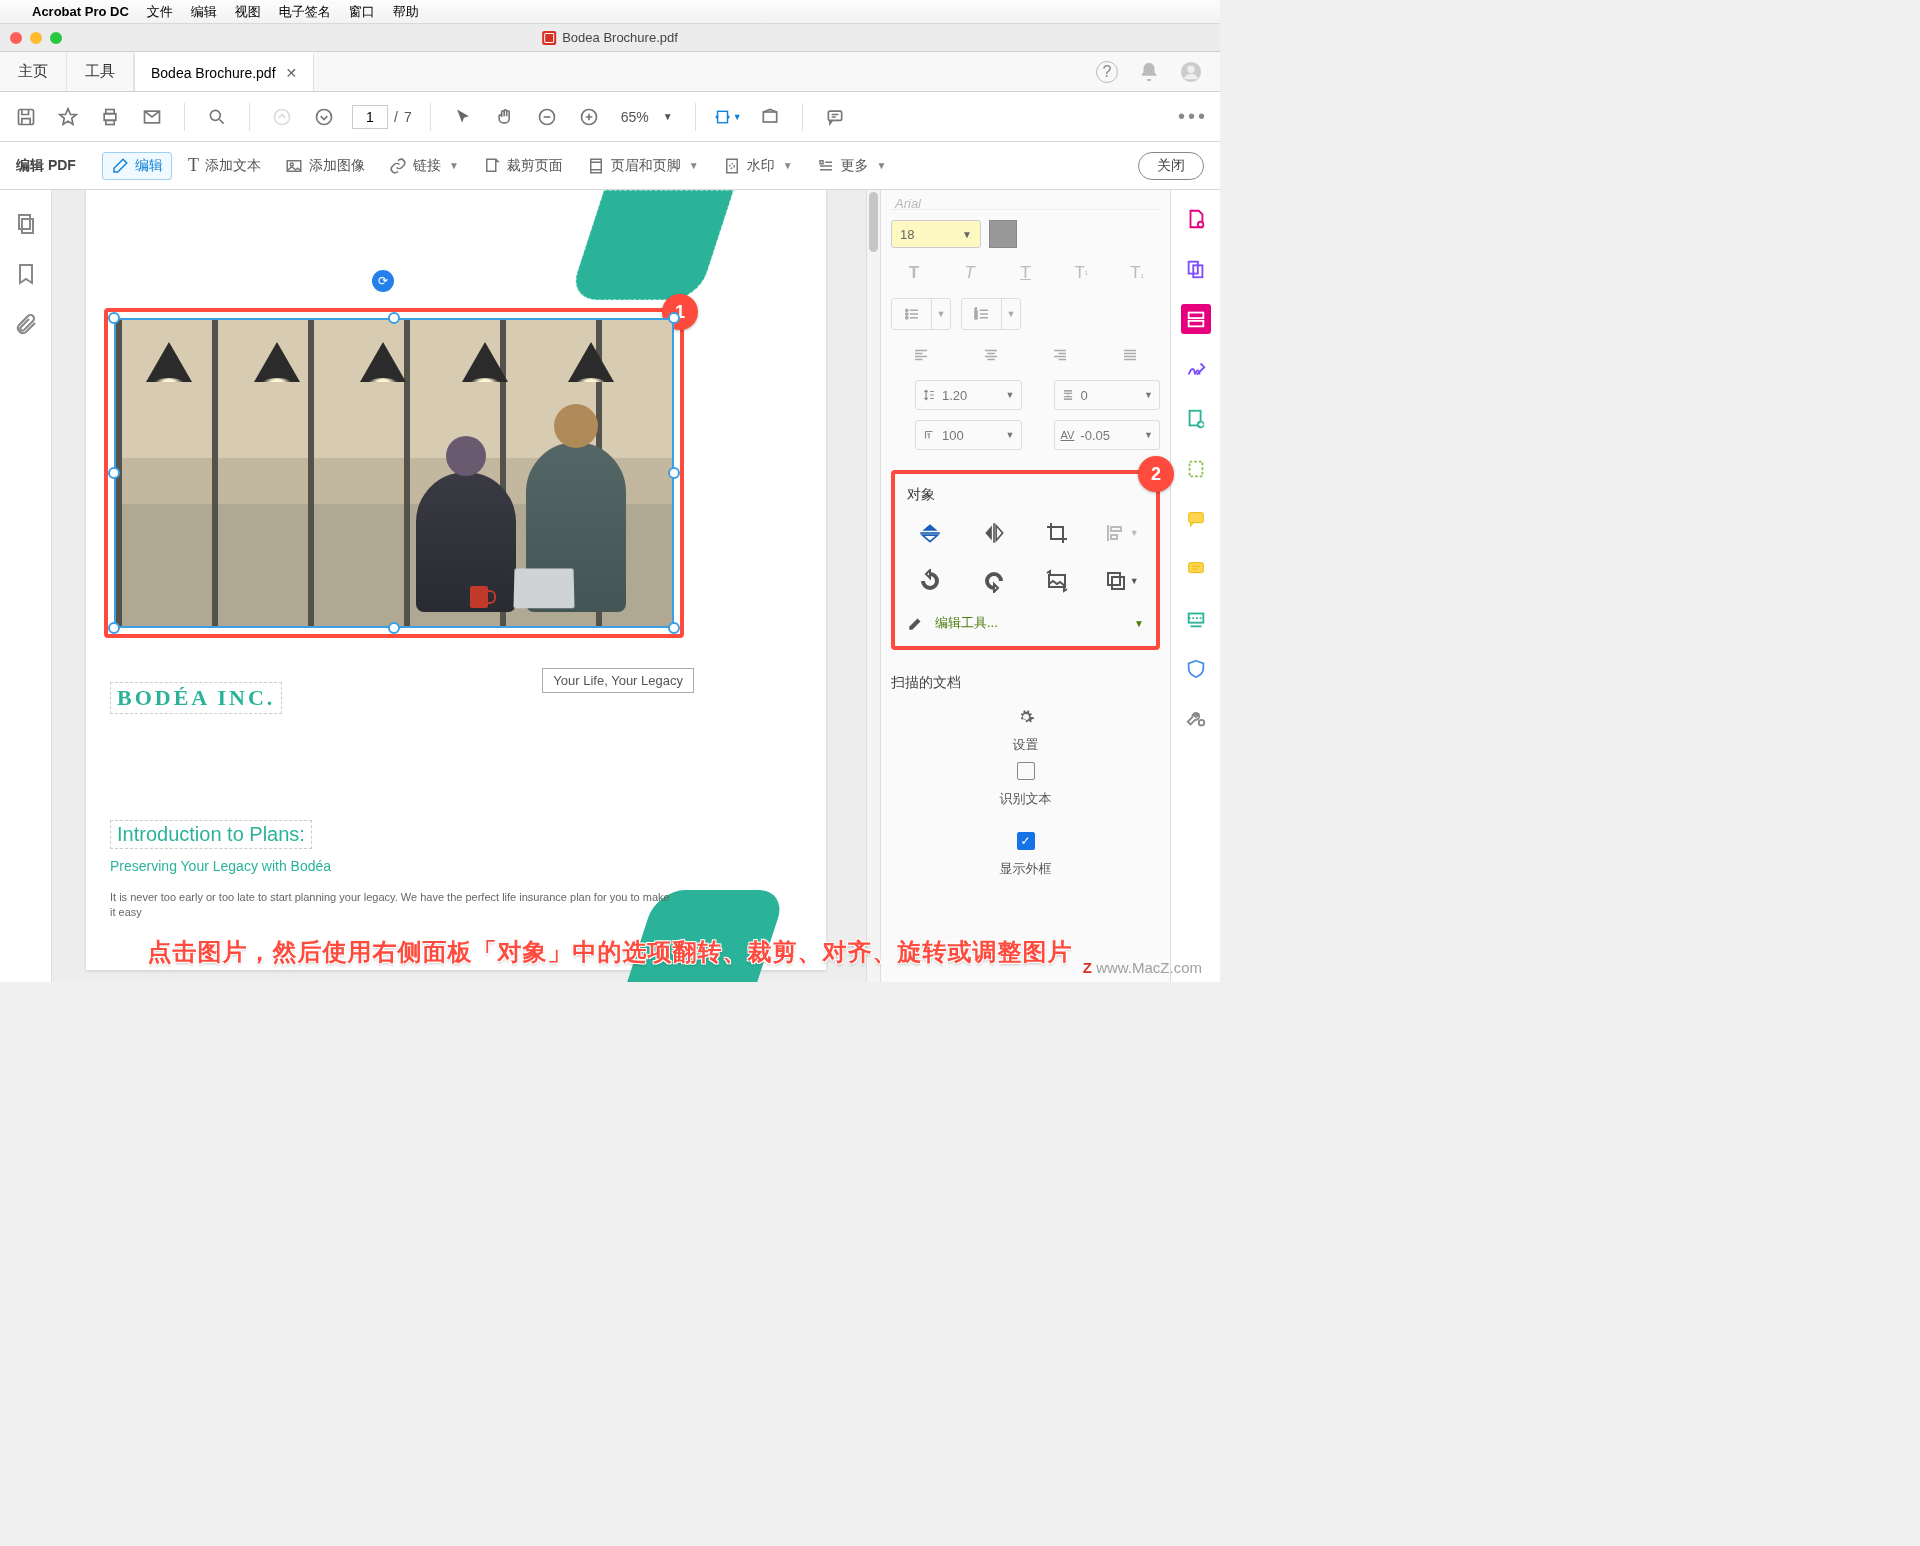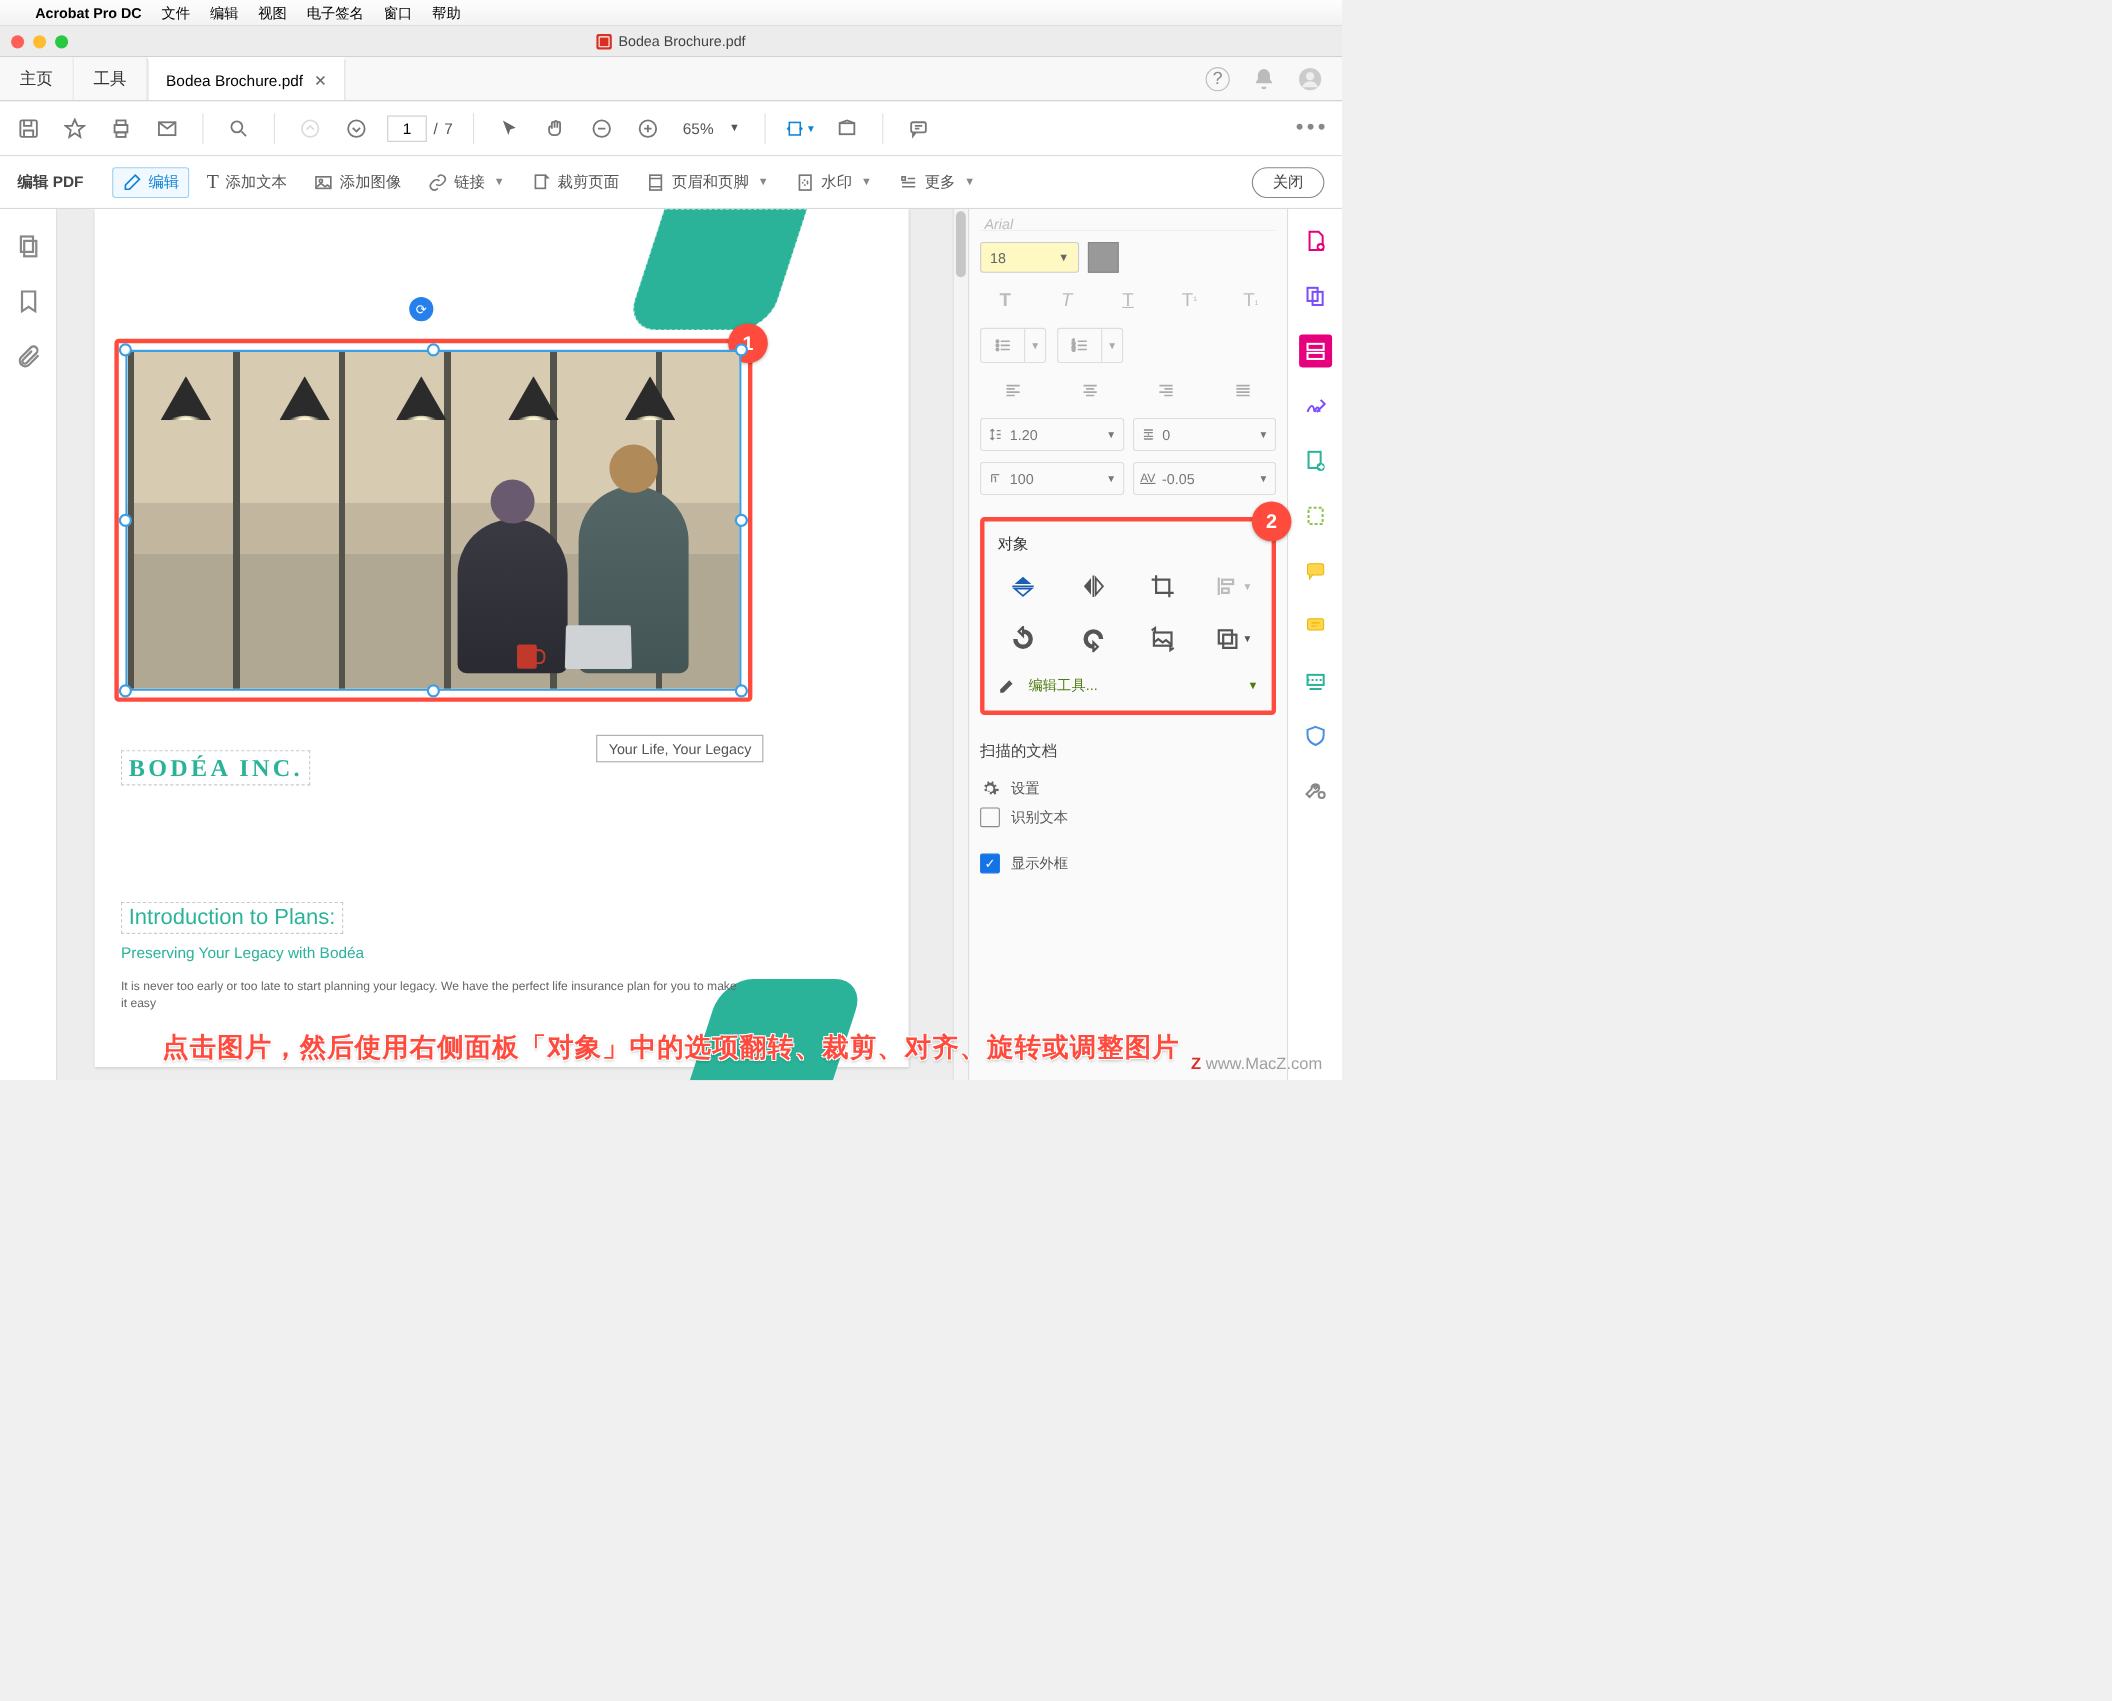--- a/index.html
+++ b/index.html
@@ -98,36 +98,36 @@
 .rightpanel { width:290px; background:#fafafa; border-left:1px solid #ddd; position:relative; padding:6px 10px 10px; font-size:13px; color:#444; display:flex; flex-direction:column; gap:10px;}
 .rowflex{display:flex; align-items:center; gap:8px;}
 .selbox { border:1px solid #ccc; background:#fef9c3; height:28px; display:flex; align-items:center; padding:0 8px; border-radius:3px; flex:1; justify-content:space-between; color:#666;}
 .selbox .car{font-size:10px;}
 .sw { width:28px; height:28px; background:#999; border:1px solid #888;}
 .fmtrow { display:flex; gap:10px;}
 .fbtn { flex:1; height:30px; border:1px solid transparent; display:flex; align-items:center; justify-content:center; color:#bbb; font-size:17px; background:#fafafa; cursor:pointer;}
 .splitbtn{ display:flex; border:1px solid #ddd; border-radius:3px; overflow:hidden;}
 .splitbtn .m{ width:40px; height:30px; display:flex; align-items:center; justify-content:center; border-right:1px solid #ddd; color:#aaa;}
 .splitbtn .c{ width:18px; display:flex; align-items:center; justify-content:center; font-size:9px; color:#aaa;}
-.spsel{ display:flex; align-items:center; border:1px solid #ddd; border-radius:3px; height:30px; padding:0 6px; gap:6px; flex:1; color:#777; font-size:13px;}
+.spsel{ display:flex; align-items:center; border:1px solid #ddd; border-radius:3px; height:30px; padding:0 6px; gap:6px; flex:1; color:#777; font-size:13px;margin-left:24px;}
 .spsel .car{font-size:9px; margin-left:auto;}
 
 .objpanel { border:4px solid #ff4b3e; border-radius:4px; padding:12px 12px 8px; position:relative; margin-top:10px;}
 .objpanel .hd{ font-size:14px; margin-bottom:12px; color:#333;}
 .objgrid { display:grid; grid-template-columns:repeat(4,1fr); gap:14px 18px; margin-bottom:10px;}
 .obtn { height:34px; display:flex; align-items:center; justify-content:center; cursor:pointer; color:#555;}
 .obtn.blue{color:#1a5fb4;}
 .obtn.d{color:#bbb;}
 .editrow { display:flex; align-items:center; gap:10px; padding:6px 0; color:#4d7c0f; cursor:pointer;}
 .editrow .car{margin-left:auto; font-size:10px;}
 .badge2 { position:absolute; right:-18px; top:-18px; width:36px; height:36px; border-radius:50%; background:#ff4b3e; color:#fff; display:flex; align-items:center; justify-content:center; font-size:18px; font-weight:600; box-shadow:0 1px 3px rgba(0,0,0,.3);}
 
 .scansec{ margin-top:14px;}
 .scansec .hd{font-size:14px; margin-bottom:12px;}
-.chkrow{ display:flex; align-items:center; gap:10px; padding:4px 0; color:#555;}
+.chkrow{ display:flex; align-items:center; gap:10px; padding:4px 0; color:#555;flex-direction:column;}
 .chk{ width:18px; height:18px; border:1.5px solid #888; border-radius:2px; display:flex; align-items:center; justify-content:center;}
 .chk.on{ background:#1473e6; border-color:#1473e6; color:#fff; font-size:12px;}
 
 
 .rightrail { width:50px; background:#fff; border-left:1px solid #ddd; display:flex; flex-direction:column; align-items:center; padding-top:14px; gap:20px;}
 .rric{ width:30px; height:30px; display:flex; align-items:center; justify-content:center; cursor:pointer; border-radius:3px;}
 .rric.active{ background:#e6007e; color:#fff;}
 
 
 .anno { position:absolute; left:0; right:0; bottom:14px; text-align:center; font-size:24px; font-weight:700; color:#ff4b3e; text-shadow:-1px -1px 0 #fff,1px -1px 0 #fff,-1px 1px 0 #fff,1px 1px 0 #fff, 0 2px 3px rgba(0,0,0,.25); letter-spacing:1px; pointer-events:none;}

